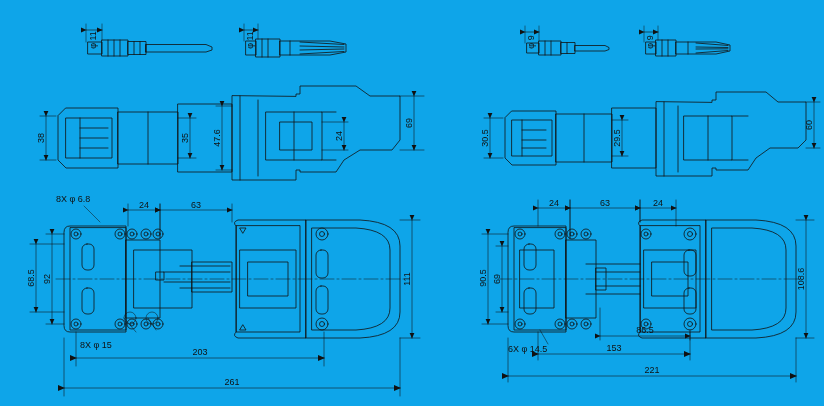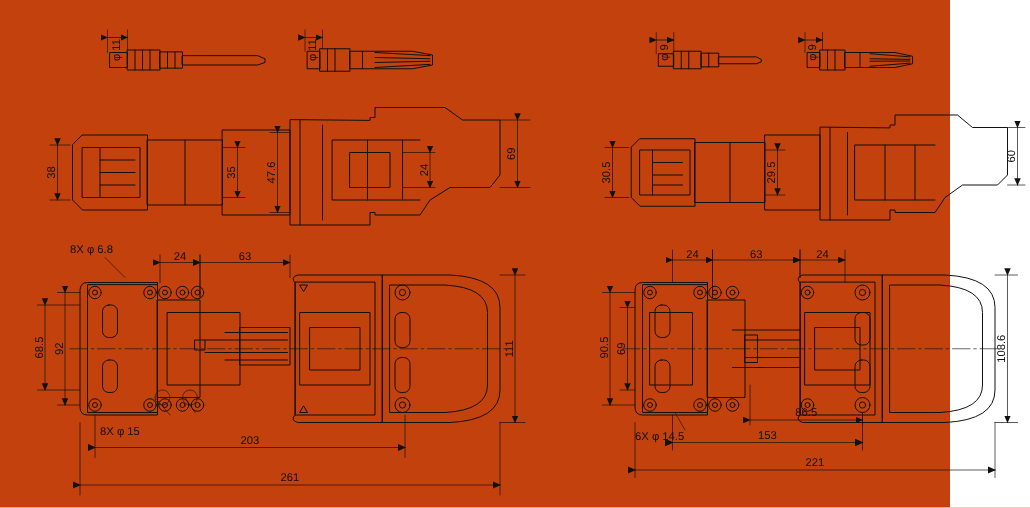--- a/index.html
+++ b/index.html
@@ -1,17 +1,17 @@
 <!DOCTYPE html>
 <html><head>
 <meta charset="utf-8">
 <style>
   html,body{margin:0;padding:0;background:#ffffff;}
   body{width:824px;height:406px;font-family:"Liberation Sans",sans-serif;overflow:hidden;}
-  #sheet{position:relative;width:760px;height:406px;background:#c2410c;}
+  #sheet{position:relative;width:824px;height:406px;background:#0ea5e9;}
   svg{display:block;}
   .dim{font-family:"Liberation Sans",sans-serif;font-size:9px;fill:#111;}
   text{user-select:none;}
 </style>
 </head>
 <body>
 
 <div id="sheet">
 <svg width="824" height="406" viewBox="0 0 824 406">
   <defs>

